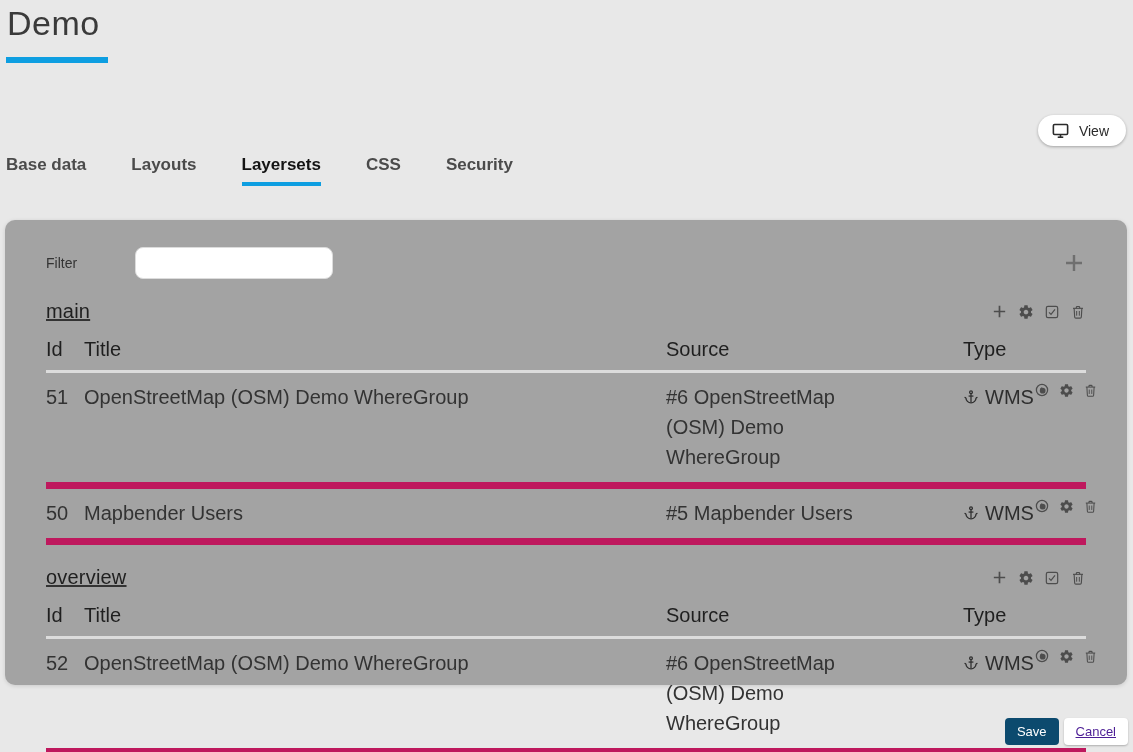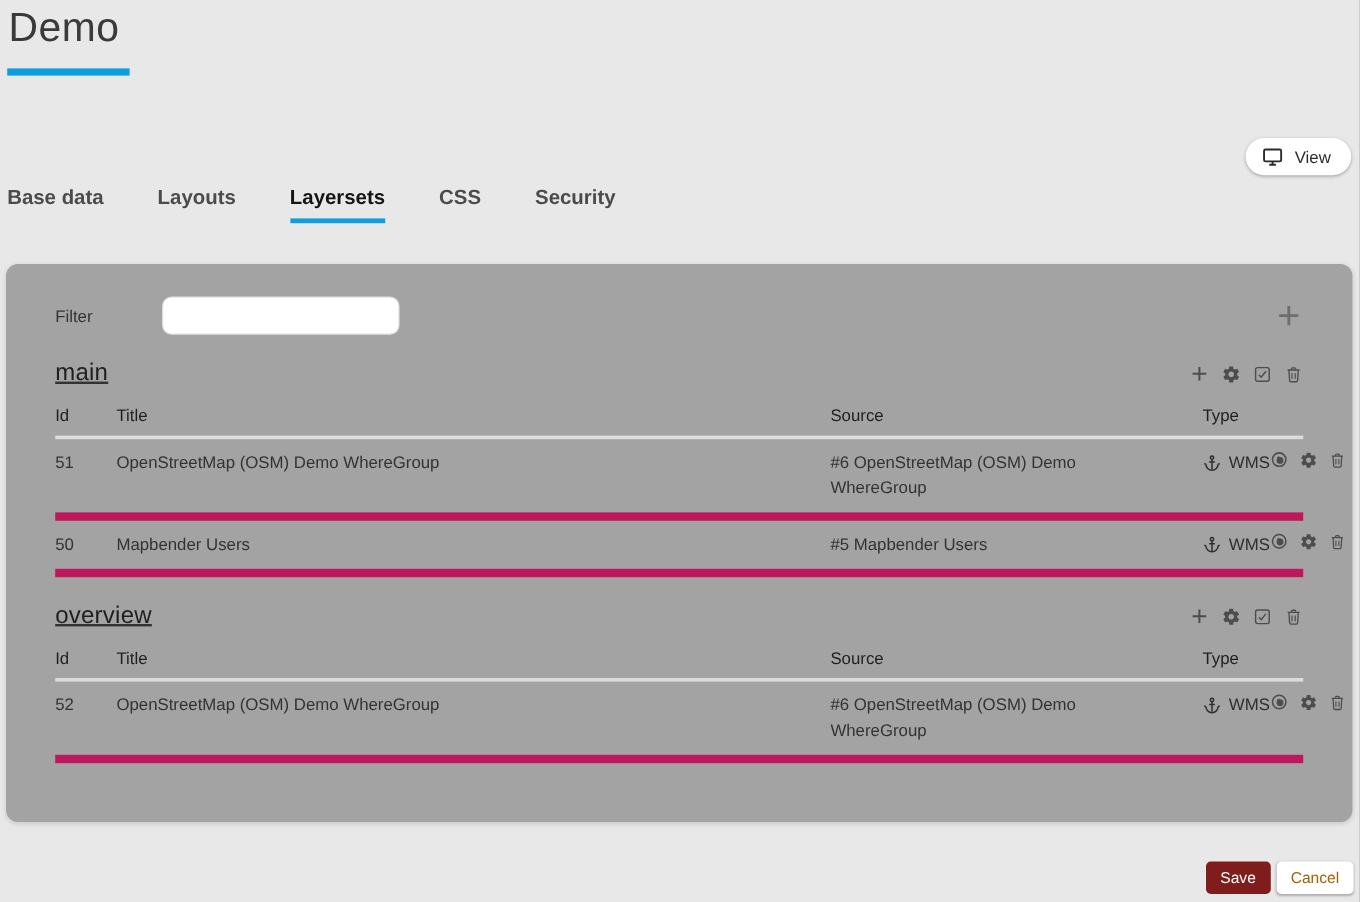--- a/index.html
+++ b/index.html
@@ -66,35 +66,34 @@
   
   .section-header { display: flex; align-items: center; justify-content: space-between; margin-top: 21px; text-decoration: underline; }
   .section-title { font-size: 20px; font-weight: 400; color: #1f1f1f; margin: 0; letter-spacing: 0.2px; }
   .section-tools { display: flex; align-items: center; gap: 10px; color: #4d4d4d; }
 
   
   .table { margin-top: 15px; }
   .thead, .trow {
     display: grid;
     grid-template-columns: 38px 582px 297px 1fr;
-    font-size: 14px;
-    gap: 13px;
+    font-size: 20px;
   }
   .thead { color: #1f1f1f; padding-bottom: 9px; border-bottom: 3px solid #dcdcdc; }
   .trow { color: #333; padding: 9px 0 10px 0; border-bottom: 7px solid #be185d; line-height: 1.5; }
   .cell-source .wrap { display: inline-block; max-width: 212px; }
   .type-cell { display: flex; justify-content: flex-end; align-items: flex-start; }
   .type-left { display: flex; align-items: center; gap: 6px; color: #2e2e2e; }
   .row-actions { display: flex; align-items: center; gap: 9px; color: #4a4a4a; }
 
   
   .footer-btns { position: absolute; right: 5px; bottom: 7px; display: flex; gap: 5px; }
   .btn { border: none; border-radius: 4px; font-family: inherit; font-size: 13px; padding: 6px 12px; cursor: pointer; }
-  .btn-save { background: #7f1d1d; color: #fff; }
-  .btn-cancel { background: #fff; color: #a16207; box-shadow: 0 1px 2px rgba(0,0,0,.25); }
+  .btn-save { background: #0c4a6e; color: #fff; }
+  .btn-cancel { background: #fff; color: #4c1d95; box-shadow: 0 1px 2px rgba(0,0,0,.25); text-decoration: underline; }
 </style>
 </head>
 <body>
 
 <svg width="0" height="0" style="position:absolute" aria-hidden="true">
   <defs>
     <symbol id="i-monitor" viewBox="0 0 24 24">
       <rect x="3" y="4.5" width="18" height="12.5" rx="1.5" stroke-width="2"></rect>
       <path d="M8.5 20.5h7" stroke-width="2"></path>
       <path d="M12 17v3.5" stroke-width="2"></path>

